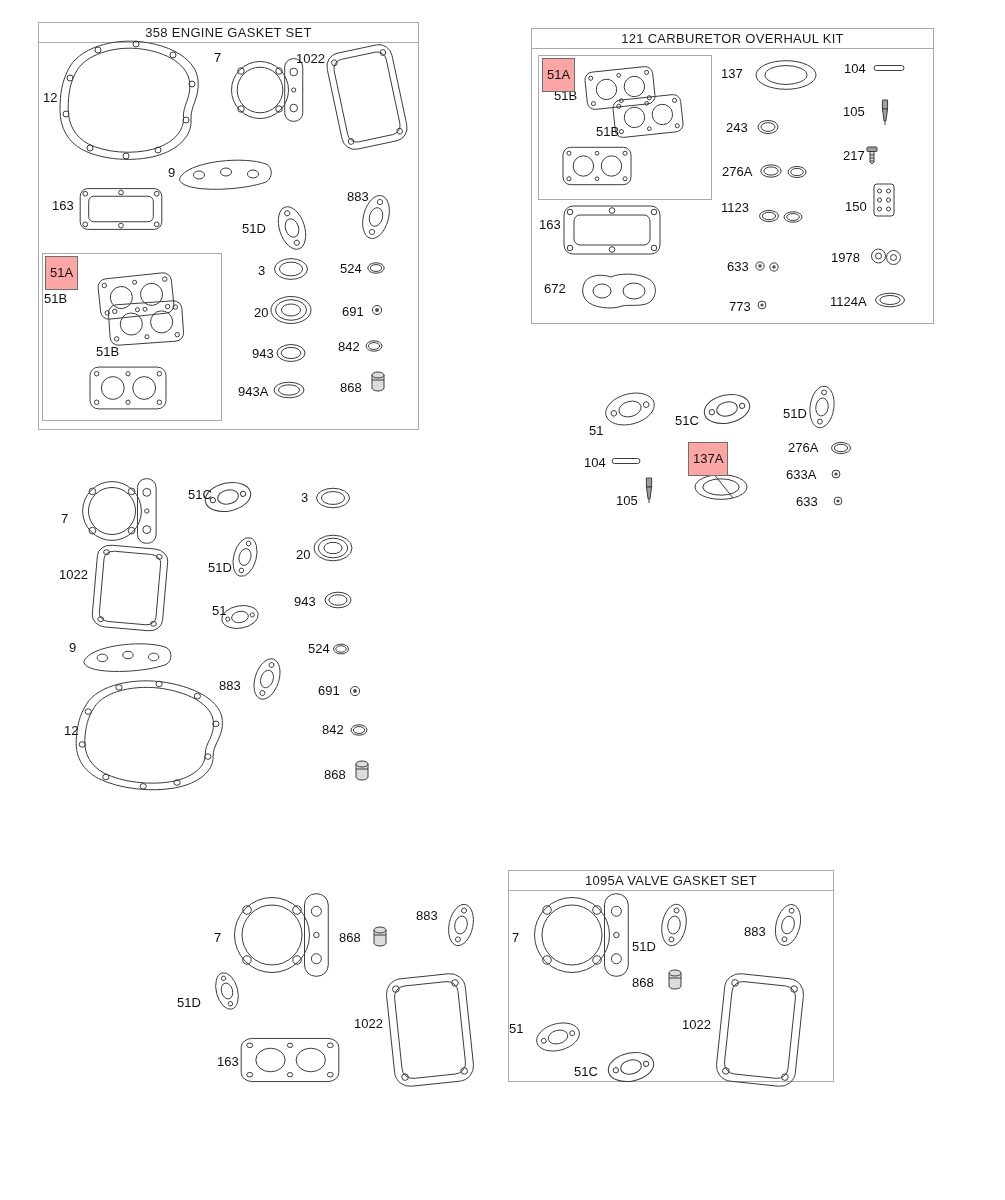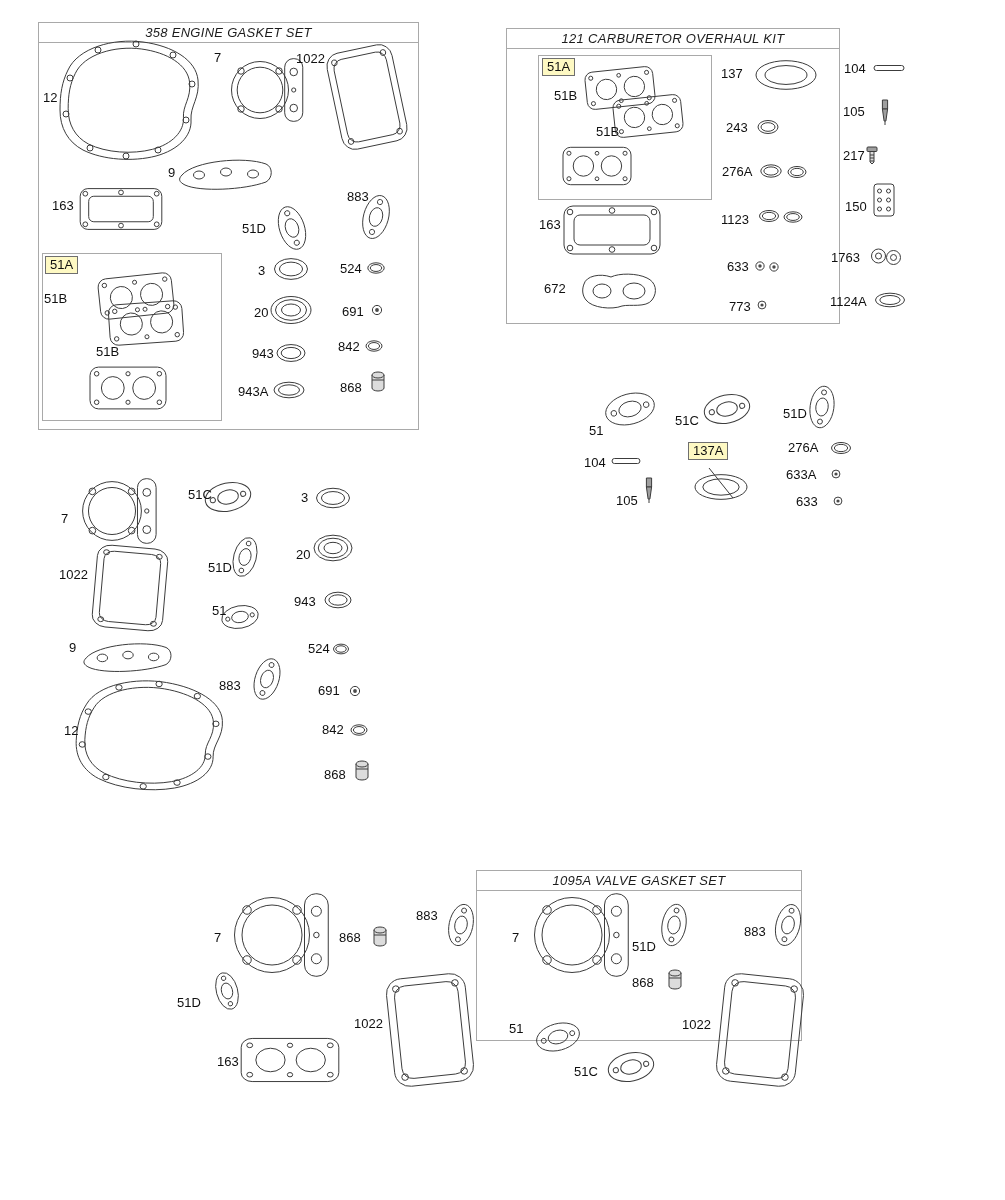--- a/index.html
+++ b/index.html
@@ -1,43 +1,43 @@
 <!DOCTYPE html>
 <html><head>
 <meta charset="utf-8">
 <style>
   * { margin:0; padding:0; box-sizing:border-box; }
   html,body { background:#ffffff; }
   .page { position:relative; width:1005px; height:1200px; background:#fff;
           font-family:"Liberation Sans", sans-serif; overflow:hidden; }
-  .panel { position:absolute; border:1px solid #a9a9a9;font-style:italic; }
+  .panel { position:absolute; border:1px solid #a9a9a9; }
   .panel-title { height:20px; line-height:19px; text-align:center; font-size:13px;
                  color:#1c1c1c; border-bottom:1px solid #a9a9a9; letter-spacing:.3px;
                  white-space:nowrap; }
   .inner-box { position:absolute; border:1px solid #a9a9a9; }
   .lbl { position:absolute; font-size:13px; color:#101010; line-height:15px; white-space:nowrap; }
-  .lbl.boxed { border:1px solid #6f6f6f; padding:0 4px; line-height:16px; background:#fef9c3; }
+  .lbl.boxed { border:1px solid #6f6f6f; padding:8px 4px; line-height:16px; background:#fca5a5; }
   .art { position:absolute; left:0; top:0; }
   .art * { fill:none; stroke:#3c3c3c; stroke-width:1; vector-effect:non-scaling-stroke; }
   .art .f-lt { fill:#dcdcdc; }
   .art .f-md { fill:#9f9f9f; }
   .art .f-dk { fill:#4a4a4a; stroke:none; }
 </style>
 </head>
 <body>
 
 <div class="page">
 
   <div class="panel" style="left:38px;top:22px;width:381px;height:408px">
     <div class="panel-title">358 ENGINE GASKET SET</div>
   </div>
-  <div class="panel" style="left:506px;top:28px;width:334px;height:296px">
+  <div class="panel" style="left:531px;top:28px;width:403px;height:296px">
     <div class="panel-title">121 CARBURETOR OVERHAUL KIT</div>
   </div>
-  <div class="panel" style="left:476px;top:870px;width:326px;height:171px">
+  <div class="panel" style="left:508px;top:870px;width:326px;height:212px">
     <div class="panel-title">1095A VALVE GASKET SET</div>
   </div>
 
   <div class="inner-box" style="left:42px;top:253px;width:180px;height:168px"></div>
   <div class="inner-box" style="left:538px;top:55px;width:174px;height:145px"></div>
 
   <svg class="art" width="1005" height="1200">
     <defs>
       <g id="g-case">
         <path d="M -60,-30 C -50,-52 -15,-62 15,-58 C 45,-54 68,-40 70,-20 C 72,-2 62,6 63,20 C 64,36 50,50 28,56 C 5,62 -25,60 -45,50 C -60,42 -68,28 -68,10 C -68,-6 -66,-18 -60,-30 Z"></path>
@@ -281,23 +281,23 @@
   <span class="lbl" style="left:96px;top:344px">51B</span>
   <span class="lbl boxed" style="left:45px;top:256px">51A</span>
 
   <span class="lbl" style="left:721px;top:66px">137</span>
   <span class="lbl" style="left:844px;top:61px">104</span>
   <span class="lbl" style="left:843px;top:104px">105</span>
   <span class="lbl" style="left:726px;top:120px">243</span>
   <span class="lbl" style="left:843px;top:148px">217</span>
   <span class="lbl" style="left:722px;top:164px">276A</span>
   <span class="lbl" style="left:845px;top:199px">150</span>
-  <span class="lbl" style="left:721px;top:212px">1123</span>
+  <span class="lbl" style="left:721px;top:200px">1123</span>
   <span class="lbl" style="left:727px;top:259px">633</span>
-  <span class="lbl" style="left:831px;top:250px">1763</span>
+  <span class="lbl" style="left:831px;top:250px">1978</span>
   <span class="lbl" style="left:539px;top:217px">163</span>
   <span class="lbl" style="left:544px;top:281px">672</span>
   <span class="lbl" style="left:729px;top:299px">773</span>
   <span class="lbl" style="left:830px;top:294px">1124A</span>
   <span class="lbl" style="left:554px;top:88px">51B</span>
   <span class="lbl" style="left:596px;top:124px">51B</span>
   <span class="lbl boxed" style="left:542px;top:58px">51A</span>
 
   <span class="lbl" style="left:589px;top:423px">51</span>
   <span class="lbl" style="left:675px;top:413px">51C</span>

